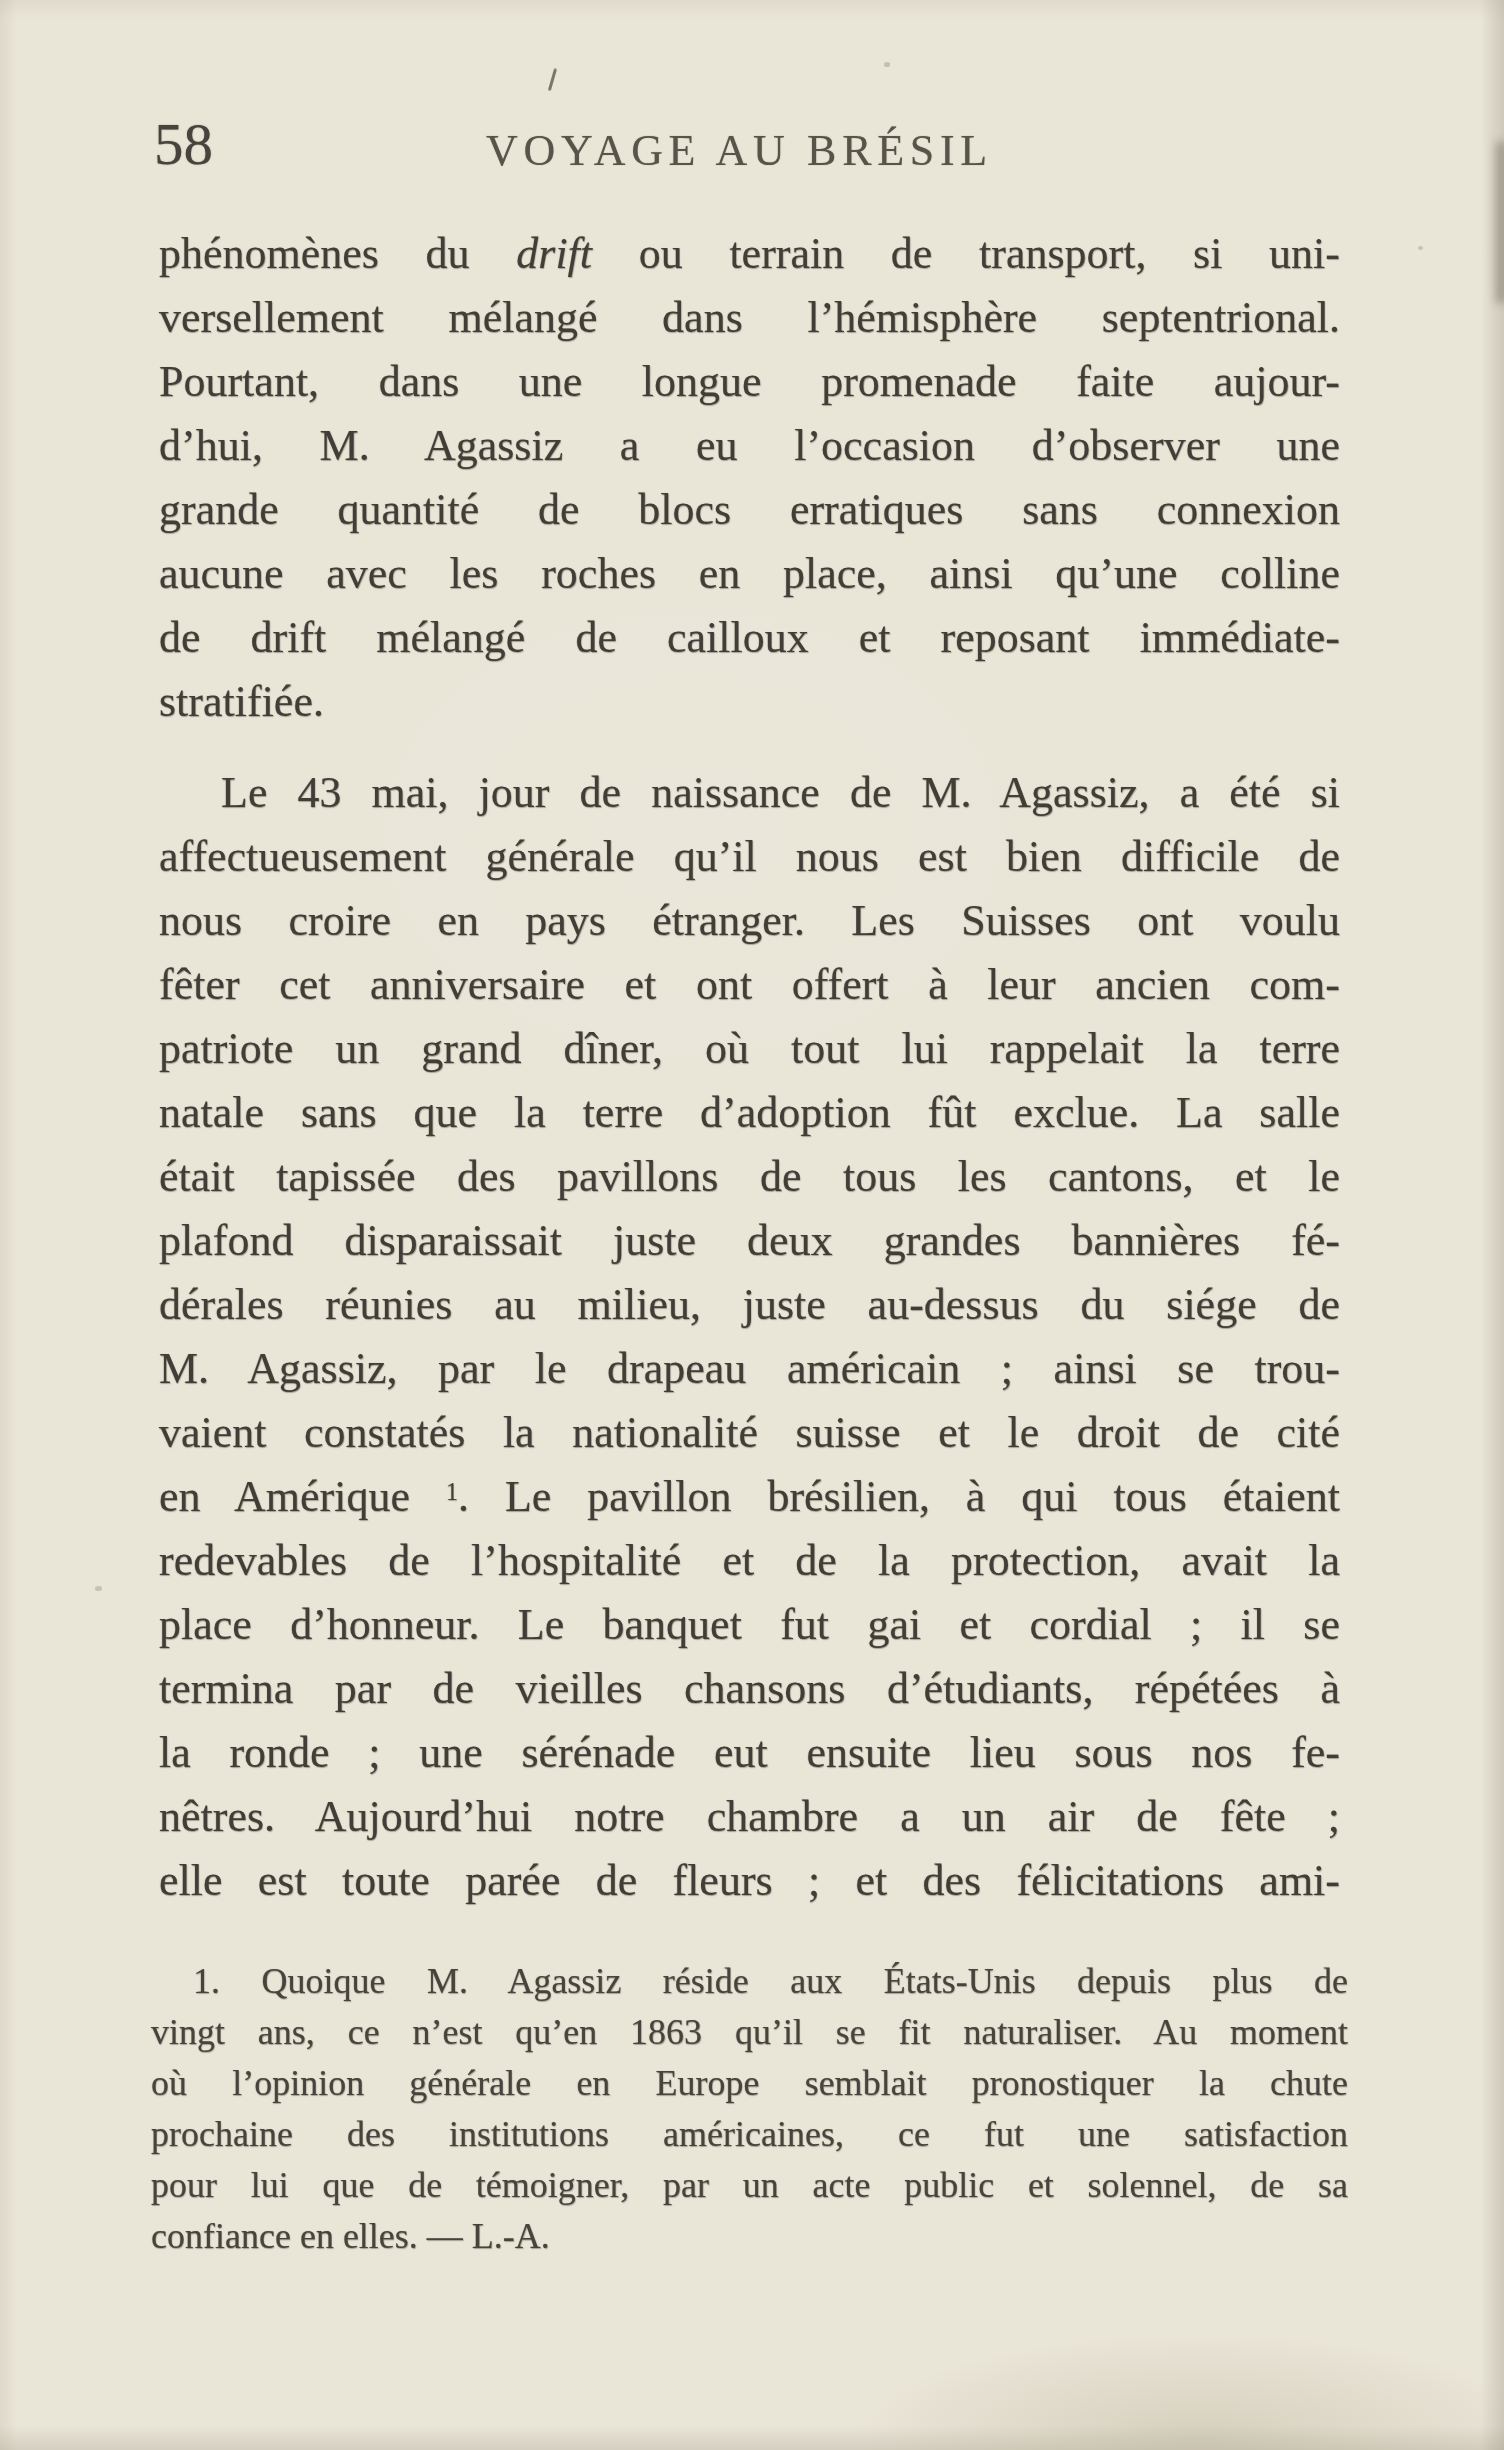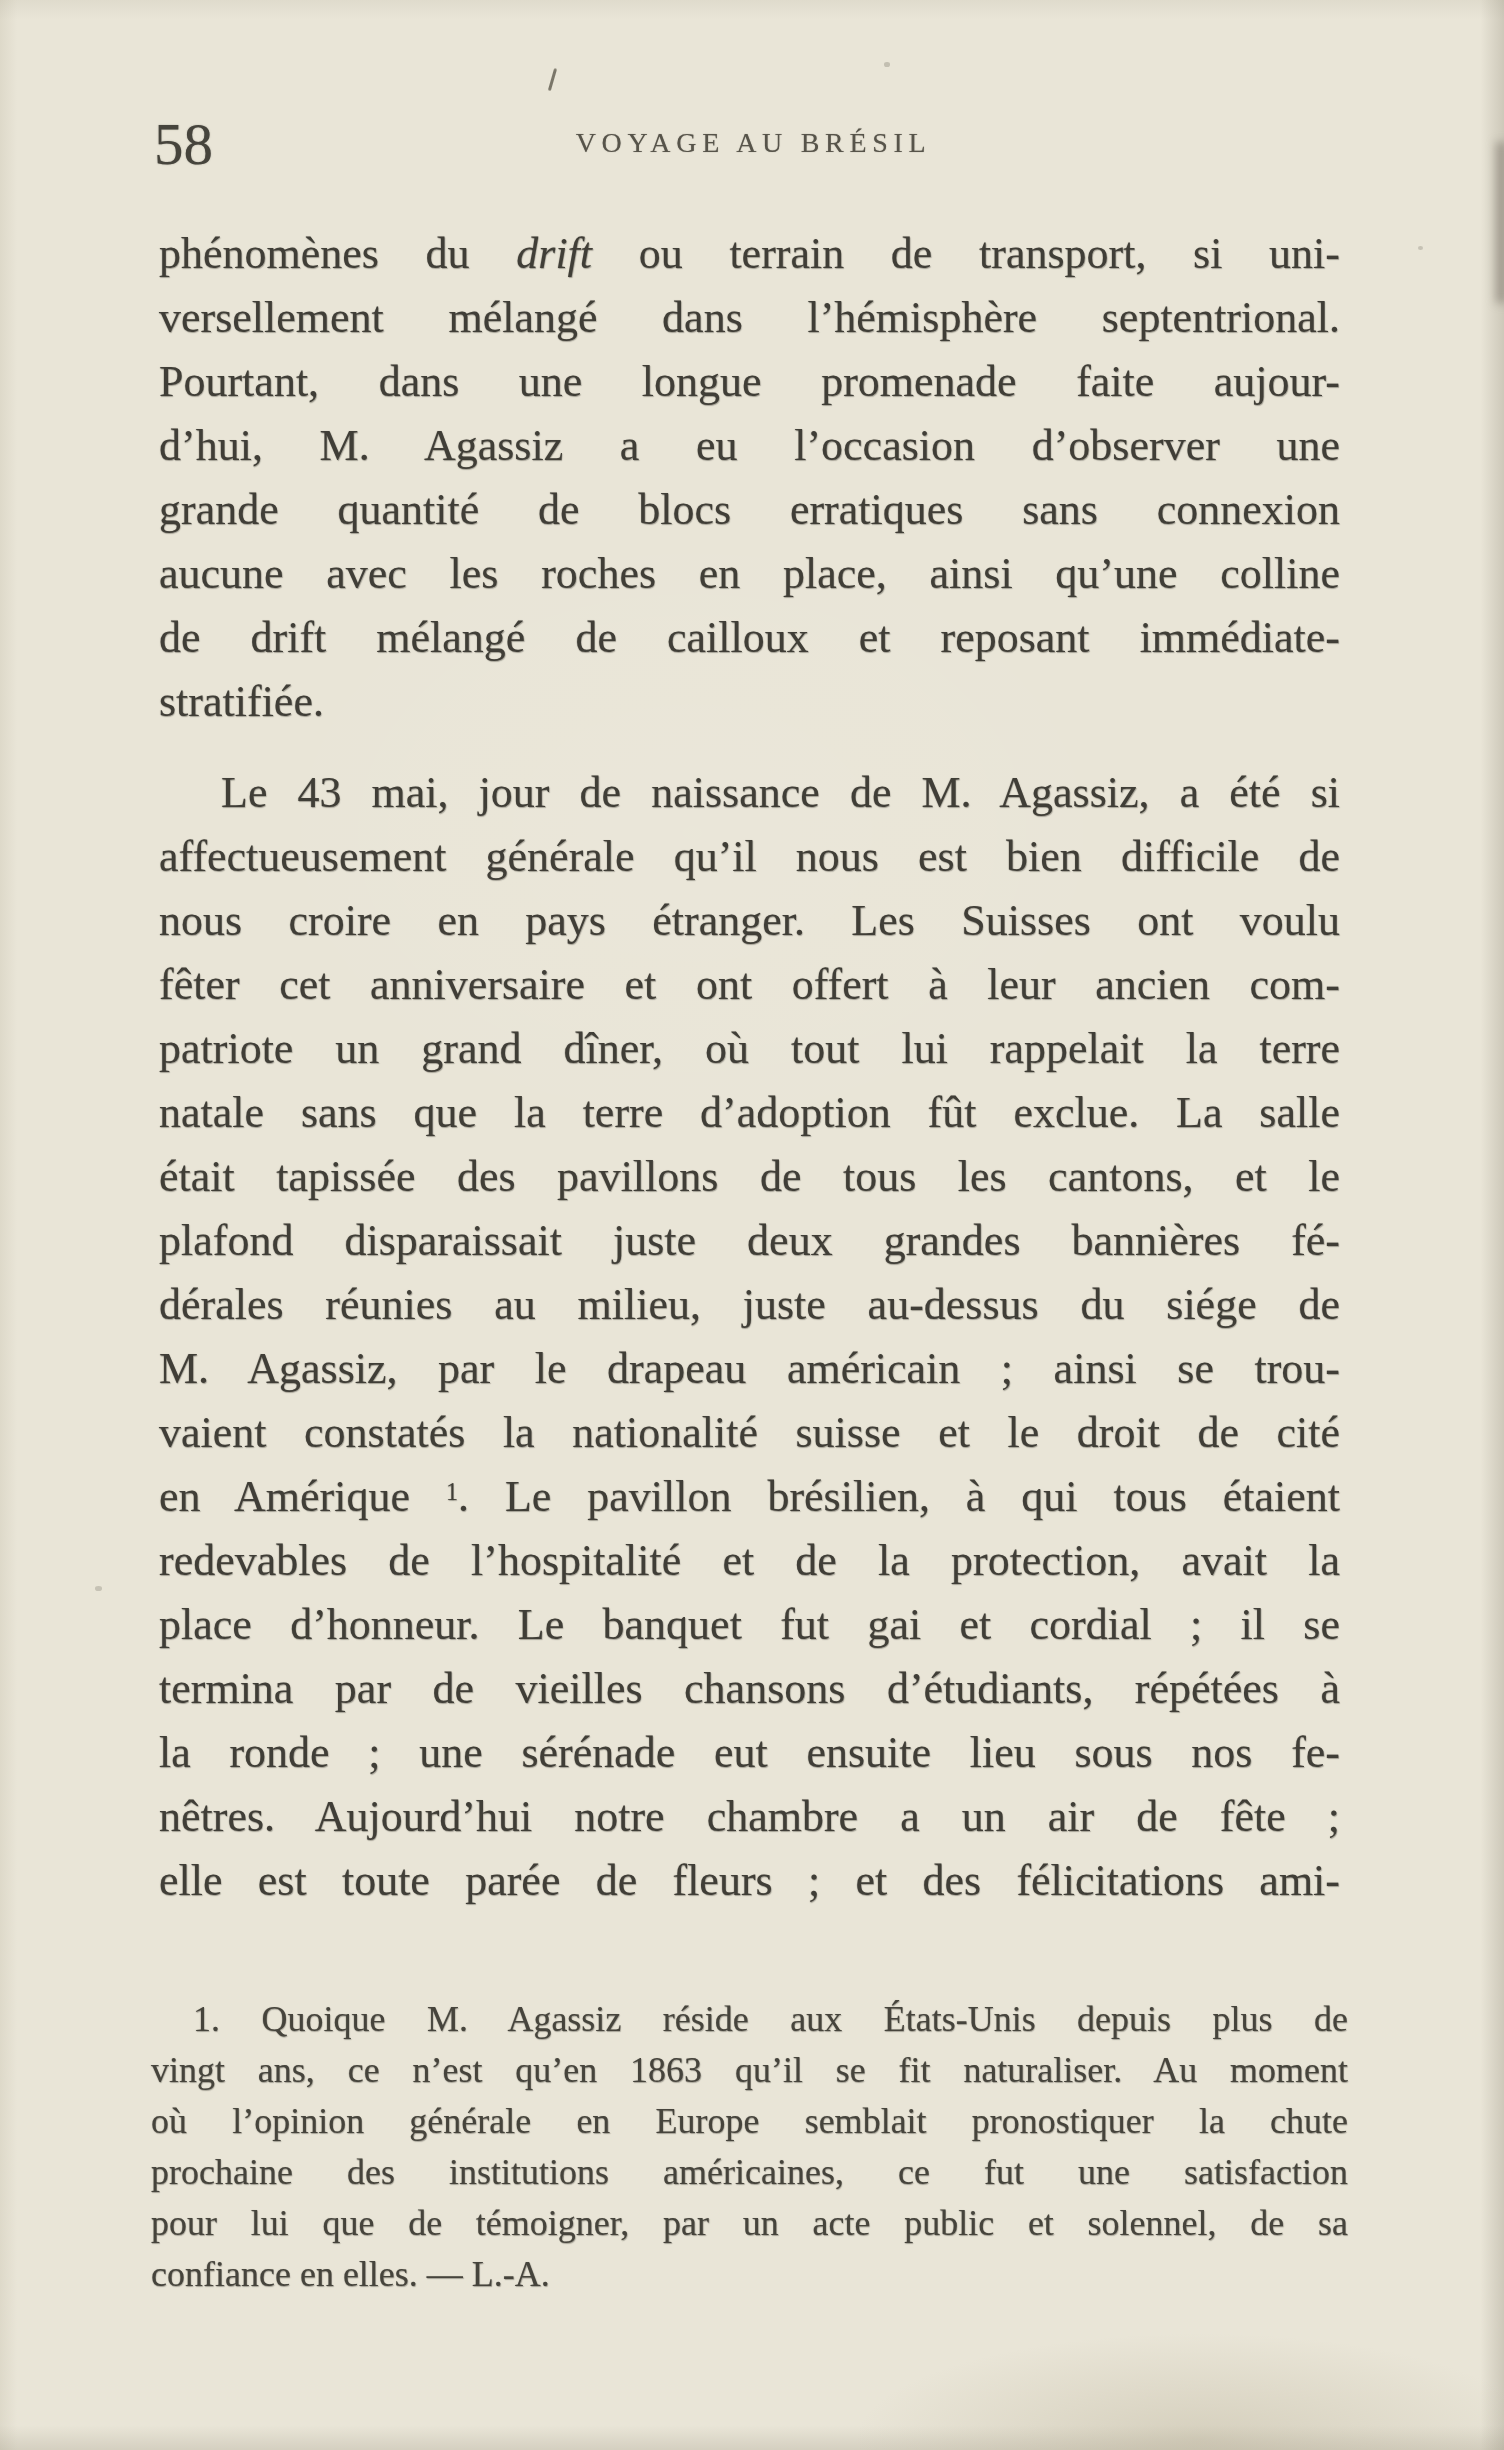--- a/index.html
+++ b/index.html
@@ -28,25 +28,25 @@
     position: absolute;
     left: 154px;
     top: 115px;
     font-size: 59px;
     line-height: 1;
     color: #46443c;
     text-shadow: 0 0 1.3px rgba(64,62,55,0.55);
   }
   .running-title {
     position: absolute;
-    left: 155px;
+    left: 141px;
     top: 129px;
     width: 1197px;
     text-align: center;
-    font-size: 28px;
+    font-size: 44px;
     line-height: 1;
     letter-spacing: 5.7px;
     color: #57544a;
     text-shadow: 0 0 1.1px rgba(87,84,74,0.55);
   }
   .textblock {
     position: absolute;
     left: 151px;
     top: 214px;
     width: 1197px;
@@ -62,21 +62,21 @@
     -moz-text-align-last: justify;
     text-align-last: justify;
     white-space: normal;
   }
   .line.short {
     -moz-text-align-last: left;
     text-align-last: left;
   }
   .line.indent { text-indent: 62px; }
   .footnote {
-    margin-top: 81px;
+    margin-top: 43px;
     font-size: 36px;
     line-height: 51px;
     color: #46443c;
   }
   .footnote .line.indent { text-indent: 42px; }
   sup {
     font-size: 0.55em;
     line-height: 0;
     vertical-align: baseline;
     position: relative;

